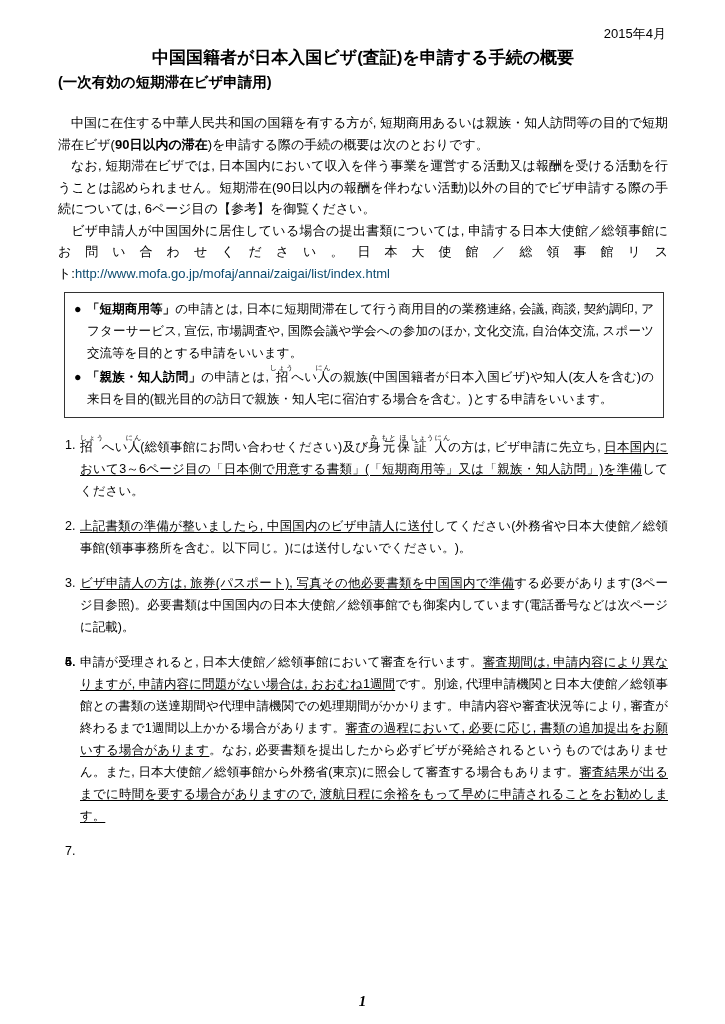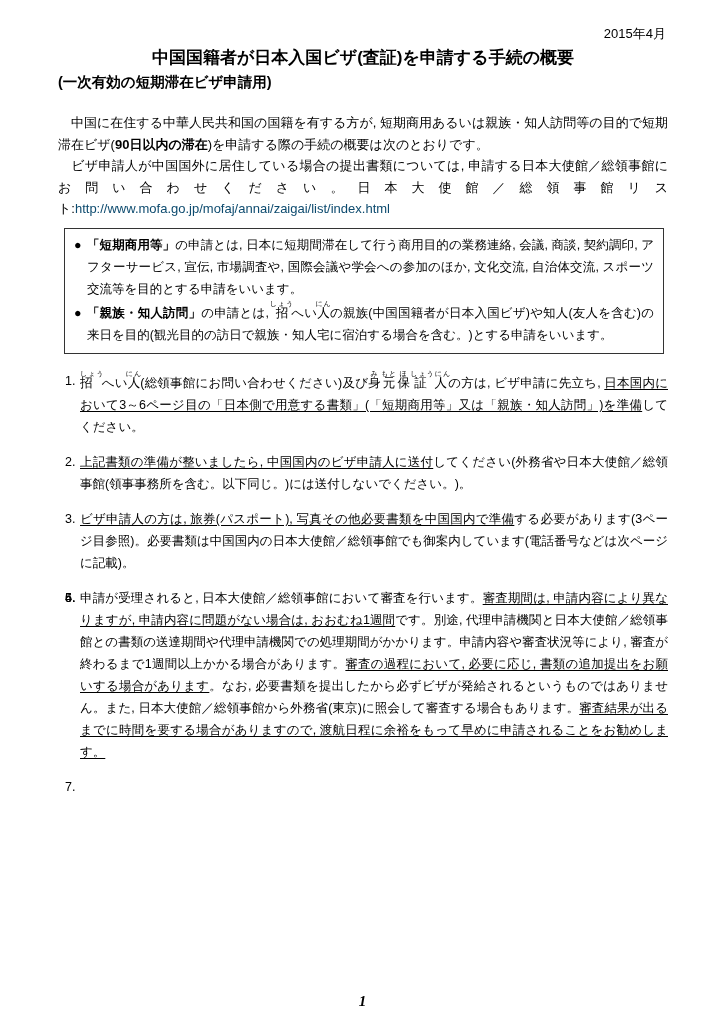--- a/index.html
+++ b/index.html
@@ -35,20 +35,21 @@
 <body>
 
 <div class="page">
 
   <div class="date">2015年4月</div>
   <div class="title">中国国籍者が日本入国ビザ(査証)を申請する手続の概要</div>
   <div class="subtitle">(一次有効の短期滞在ビザ申請用)</div>
 
   <div class="intro">
     <p class="para"><span>　中国に在住する中華人民共和国の国籍を有する方が, 短期商用あるいは親族・知人訪問等の目的で短期滞在ビザ(</span><span class="b">90日以内の滞在</span><span>)を申請する際の手続の概要は次のとおりです。</span></p>
+    <p class="para"><span>　なお, 短期滞在ビザでは, 日本国内において収入を伴う事業を運営する活動又は報酬を受ける活動を行うことは認められません。短期滞在(90日以内の報酬を伴わない活動)以外の目的でビザ申請する際の手続については, 6ページ目の【参考】を御覧ください。</span></p>
     <p class="para"><span>　ビザ申請人が中国国外に居住している場合の提出書類については, 申請する日本大使館／総領事館にお問い合わせください。日本大使館／総領事館リスト:</span><span class="link" style="color: #0c4a6e;">http://www.mofa.go.jp/mofaj/annai/zaigai/list/index.html</span></p>
   </div>
 
   <div class="defbox">
     <div class="boxitem">
       <span class="bullet">●</span>
       <span><span class="b">「短期商用等」</span><span>の申請とは, 日本に短期間滞在して行う商用目的の業務連絡, 会議, 商談, 契約調印, アフターサービス, 宣伝, 市場調査や, 国際会議や学会への参加のほか, 文化交流, 自治体交流, スポーツ交流等を目的とする申請をいいます。</span></span>
     </div>
     <div class="boxitem">
       <span class="bullet">●</span>

